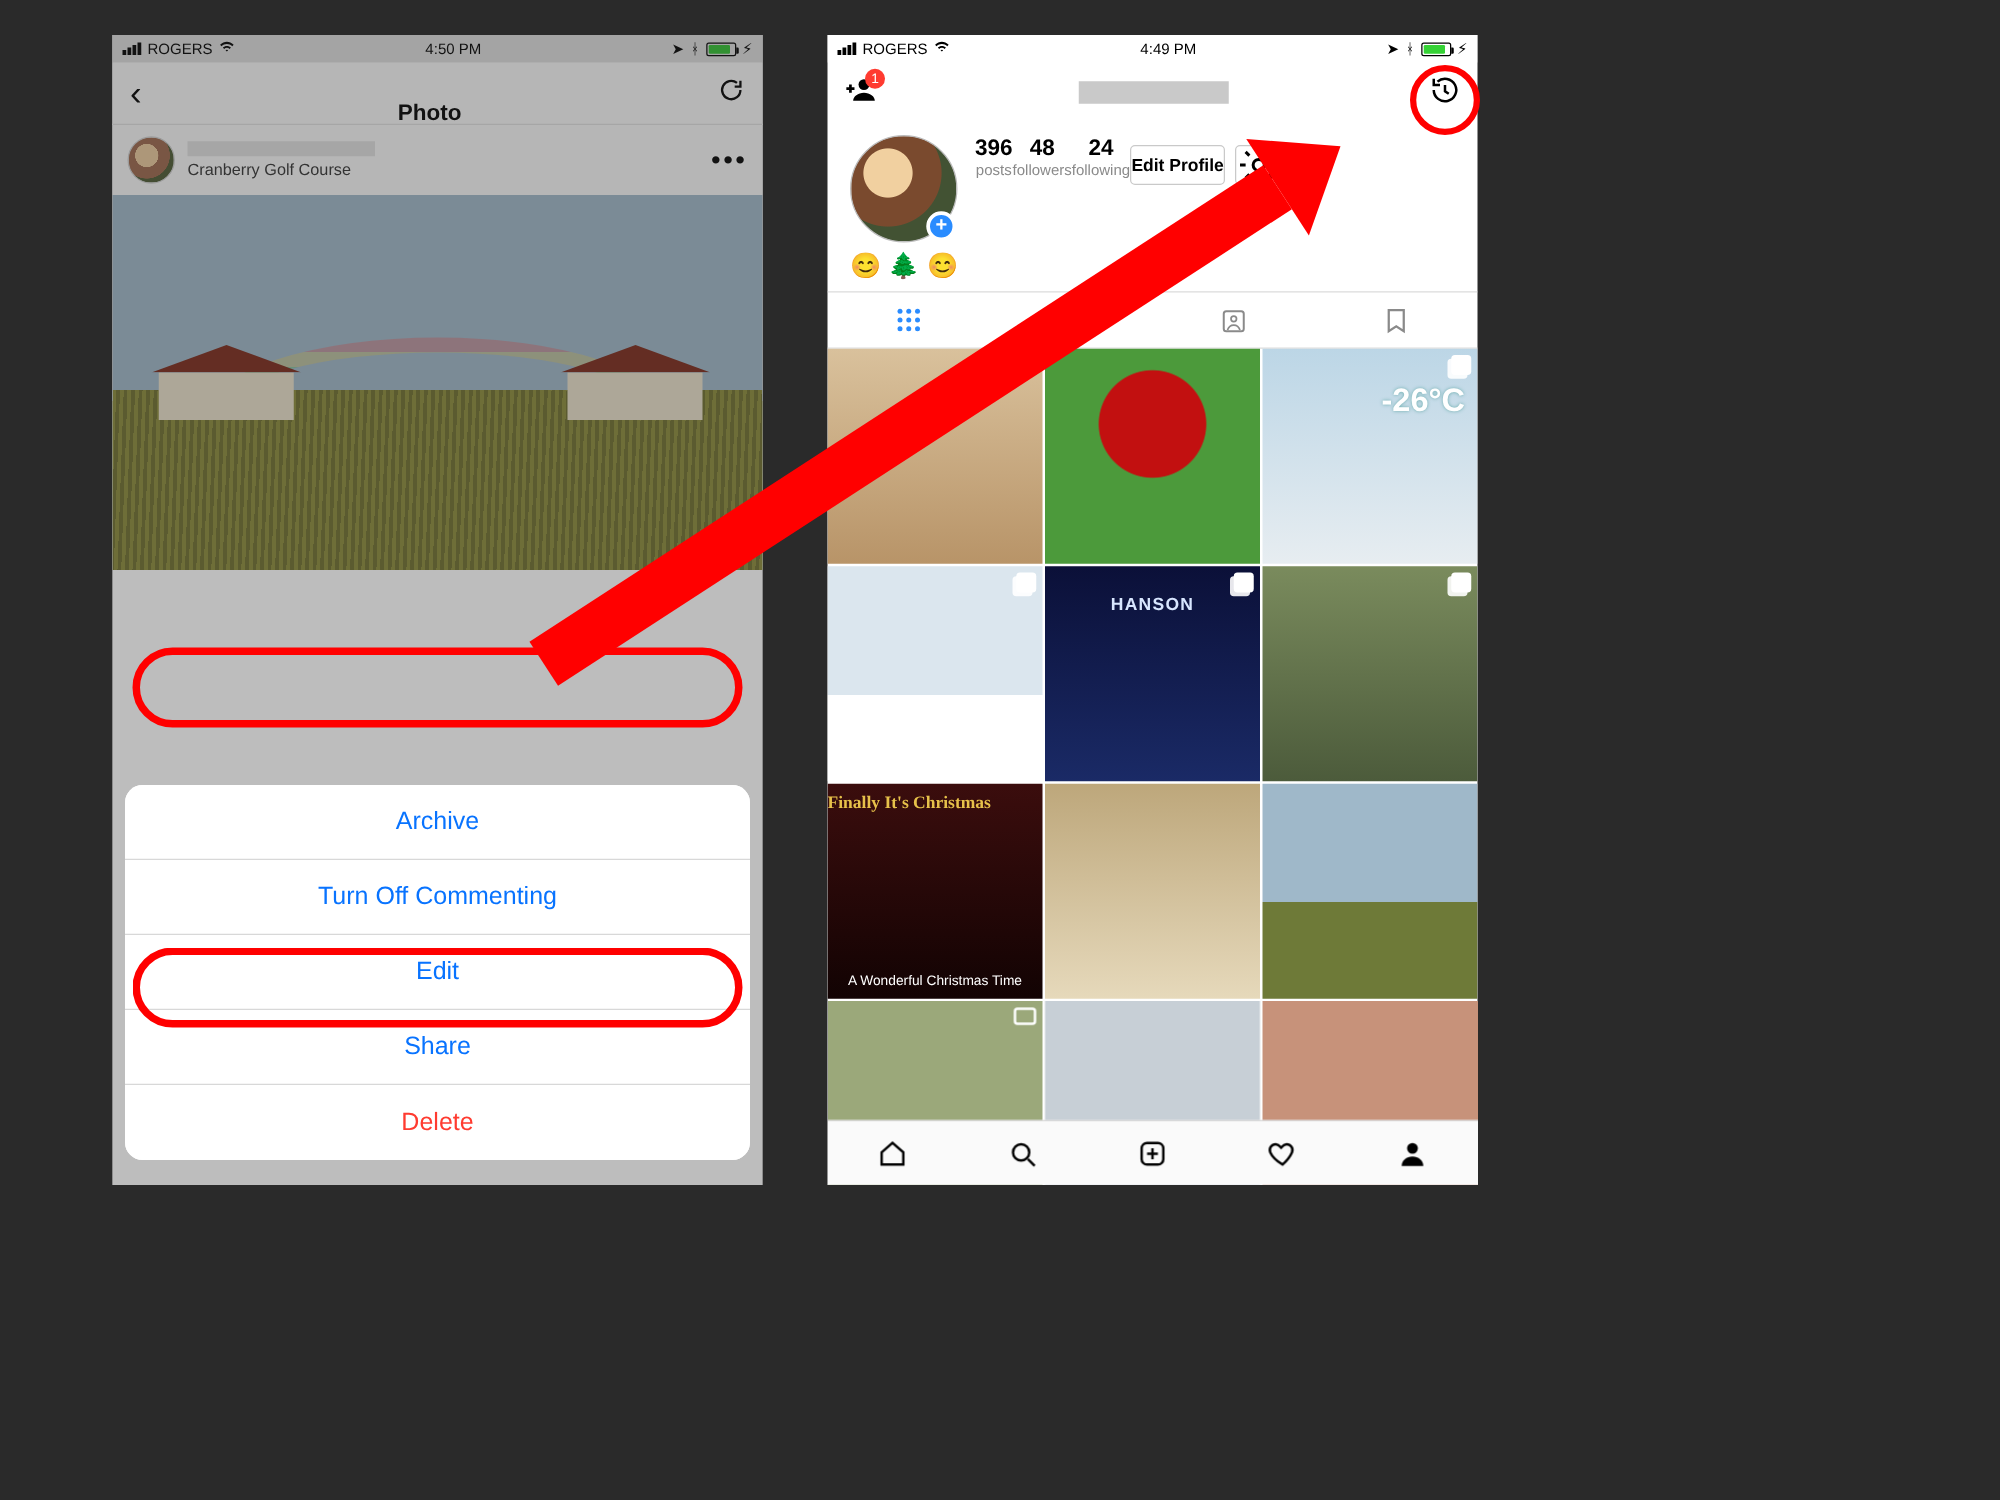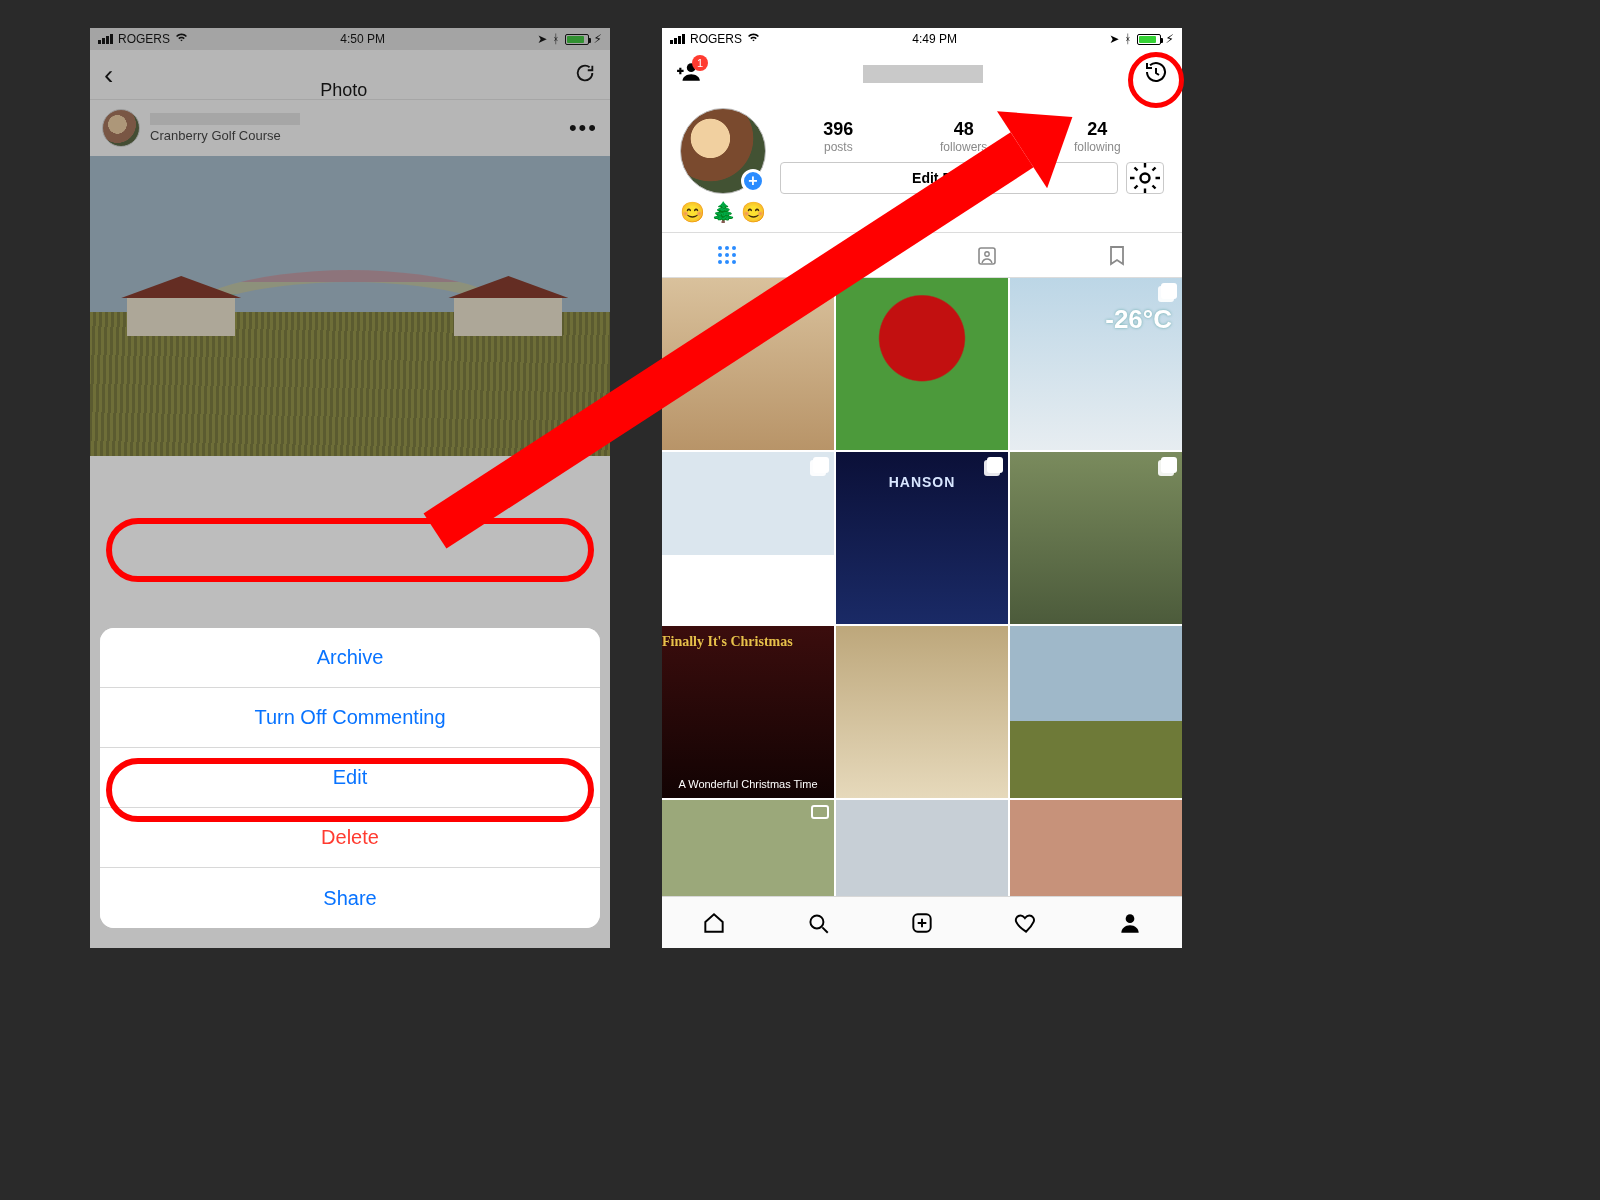--- a/index.html
+++ b/index.html
@@ -60,21 +60,21 @@
   .dim-overlay {
     position:absolute; inset:0; background:rgba(120,120,120,.18); pointer-events:none;
   }
   .navhead {
     height: 50px;
     display:flex; align-items:center; justify-content:space-between;
     padding: 0 14px;
     background:#f6f6f6;
     border-bottom:1px solid #ddd;
   }
-  .navhead .title{ font-size:18px; font-weight:400;margin-top:32px; }
+  .navhead .title{ font-size:18px; font-weight:700;margin-top:32px; }
   .chev-left{ font-size:28px; line-height:1; font-weight:300;}
   .reload-icon svg{width:22px;height:22px}
 
   .post-header{
     height:56px; display:flex; align-items:center; gap:10px;
     padding:0 12px; background:#f6f6f6;
   }
   .avatar-sm{ width:38px;height:38px;border-radius:50%;
     background: radial-gradient(circle at 40% 40%, #e8c79a 0 30%, #9a674c 31% 60%, #4b5a33 61% 100%);
     border:1px solid #ccc;}
@@ -140,21 +140,21 @@
     border-radius:50%;width:16px;height:16px;font-size:11px;display:flex;align-items:center;justify-content:center}
   .title-redact{width:120px;height:18px;background:#c9c9c9;}
   .history svg{width:24px;height:24px}
 
   .profile-row{display:flex;padding:10px 18px 4px;gap:14px}
   .avatar-lg{width:86px;height:86px;border-radius:50%;position:relative;
     background: radial-gradient(circle at 35% 35%, #f1d0a0 0 25%, #7a4a2e 26% 55%, #425233 56% 100%);
     border:1px solid #bbb;}
   .avatar-lg .plus{position:absolute;bottom:0;right:0;width:24px;height:24px;border-radius:50%;
     background:#2a8cff;border:3px solid #fff;display:flex;align-items:center;justify-content:center;color:#fff;font-size:16px;font-weight:700}
-  .stats{flex:1;display:flex;flex-direction:column;justify-content:flex-end}
+  .stats{flex:1;display:flex;flex-direction:row;justify-content:flex-start}
   .stats-row{display:flex;justify-content:space-around;text-align:center}
   .stats-row .num{font-size:18px;font-weight:600}
   .stats-row .lbl{font-size:12px;color:#8a8a8a}
   .edit-row{display:flex;gap:8px;margin-top:8px}
   .btn-edit{flex:1;height:32px;border:1px solid #c9c9c9;border-radius:4px;
     display:flex;align-items:center;justify-content:center;font-size:14px;font-weight:600}
   .btn-gear{width:38px;height:32px;border:1px solid #c9c9c9;border-radius:4px;
     display:flex;align-items:center;justify-content:center}
   .emoji-row{padding:2px 18px 8px;font-size:20px;letter-spacing:6px}
 
@@ -270,22 +270,22 @@
   </div>
 
   <div class="dim-overlay"></div>
 
   <div class="sheet-backdrop"></div>
   <div class="sheet">
     <div class="sheet-group">
       <div class="sheet-item">Archive</div>
       <div class="sheet-item">Turn Off Commenting</div>
       <div class="sheet-item">Edit</div>
+      <div class="sheet-item">Share</div>
       <div class="sheet-item destructive">Delete</div>
-      <div class="sheet-item">Share</div>
     </div>
   </div>
 
   <div class="ring" style="left:16px;right:16px;top:490px;height:64px"></div>
   <div class="ring" style="left:16px;right:16px;top:730px;height:64px"></div>
 </div>
 
 <div class="phone right">
   <div class="statusbar">
     <div class="seg">

